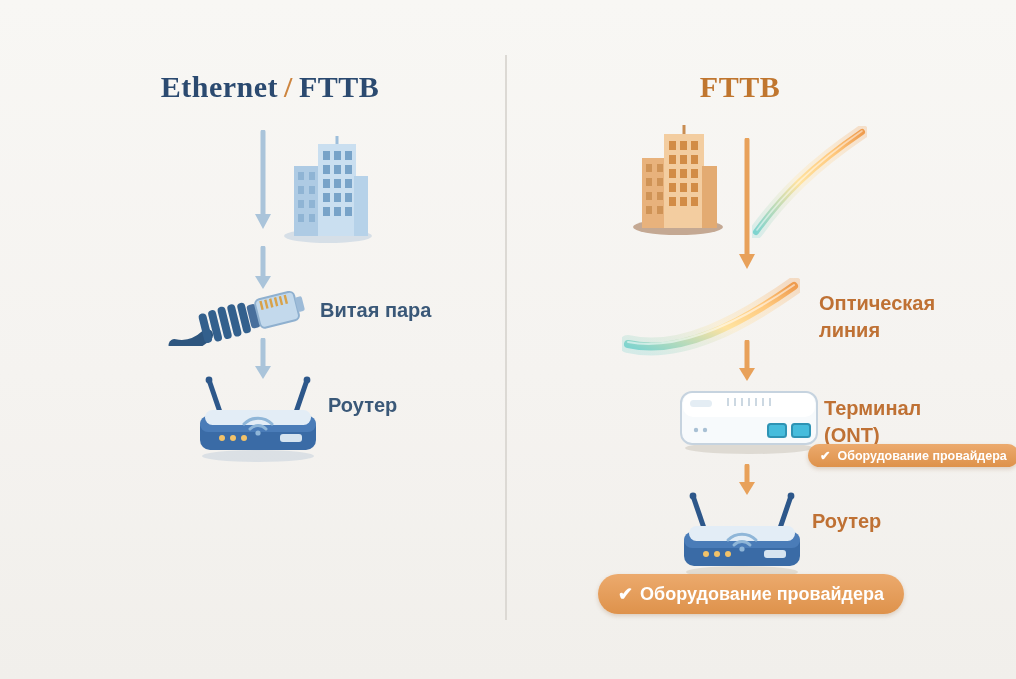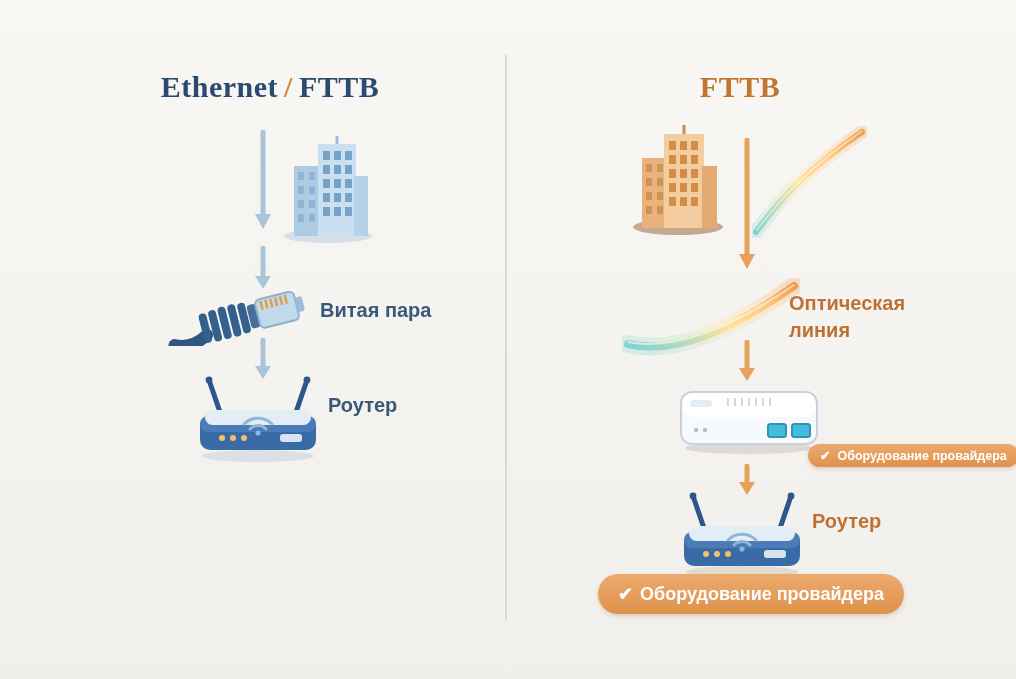--- a/index.html
+++ b/index.html
@@ -243,21 +243,21 @@
           <stop offset="0.75" stop-color="#ffc97e"></stop>
           <stop offset="1" stop-color="#ef9c4e"></stop>
         </linearGradient>
       </defs>
       <path d="M6,66 C 58,78 118,46 172,8" fill="none" stroke="url(#fibg1)" stroke-width="18" stroke-linecap="round" opacity="0.28"></path>
       <path d="M6,66 C 58,78 118,46 172,8" fill="none" stroke="url(#fibg1)" stroke-width="8" stroke-linecap="round"></path>
       <path d="M6,64 C 58,74 118,44 172,7" fill="none" stroke="#ffffff" stroke-width="2" stroke-linecap="round" opacity="0.55"></path>
     </svg>
   </div>
 
-  <div class="lbl lbl-right" style="left:789px; top:290px; width:125px;">Оптическая линия</div>
+  <div class="lbl lbl-right" style="left:819px; top:290px; width:125px;">Оптическая линия</div>
 
   <div class="abs" style="left:737px; top:340px;">
     <svg class="arrow-right" width="20" height="42" viewBox="0 0 20 42">
       <line x1="10" y1="2" x2="10" y2="28" stroke-width="5" stroke-linecap="round"></line>
       <polygon points="2,28 18,28 10,41"></polygon>
     </svg>
   </div>
 
   <div class="abs" style="left:676px; top:384px;">
     <svg viewBox="0 0 150 72" width="150" height="72">
@@ -274,20 +274,21 @@
         <line x1="94" y1="14" x2="94" y2="22"></line>
       </g>
       <rect x="14" y="16" width="22" height="7" rx="3.5" fill="#e4edf4"></rect>
       <rect x="92" y="40" width="18" height="13" rx="2.5" fill="#46bcdc" stroke="#2e93b4" stroke-width="2"></rect>
       <rect x="116" y="40" width="18" height="13" rx="2.5" fill="#46bcdc" stroke="#2e93b4" stroke-width="2"></rect>
       <circle cx="20" cy="46" r="2.2" fill="#a8c0d4"></circle>
       <circle cx="29" cy="46" r="2.2" fill="#a8c0d4"></circle>
     </svg>
   </div>
 
+  <div class="lbl lbl-right" style="left:824px; top:395px; width:115px;">Терминал (ONT)</div>
 
   <div class="badge badge-small">
     <span class="check">✔</span>
     <span>Оборудование провайдера</span>
   </div>
 
   <div class="abs" style="left:737px; top:464px;">
     <svg class="arrow-right" width="20" height="32" viewBox="0 0 20 32">
       <line x1="10" y1="2" x2="10" y2="18" stroke-width="5" stroke-linecap="round"></line>
       <polygon points="2,18 18,18 10,31"></polygon>

